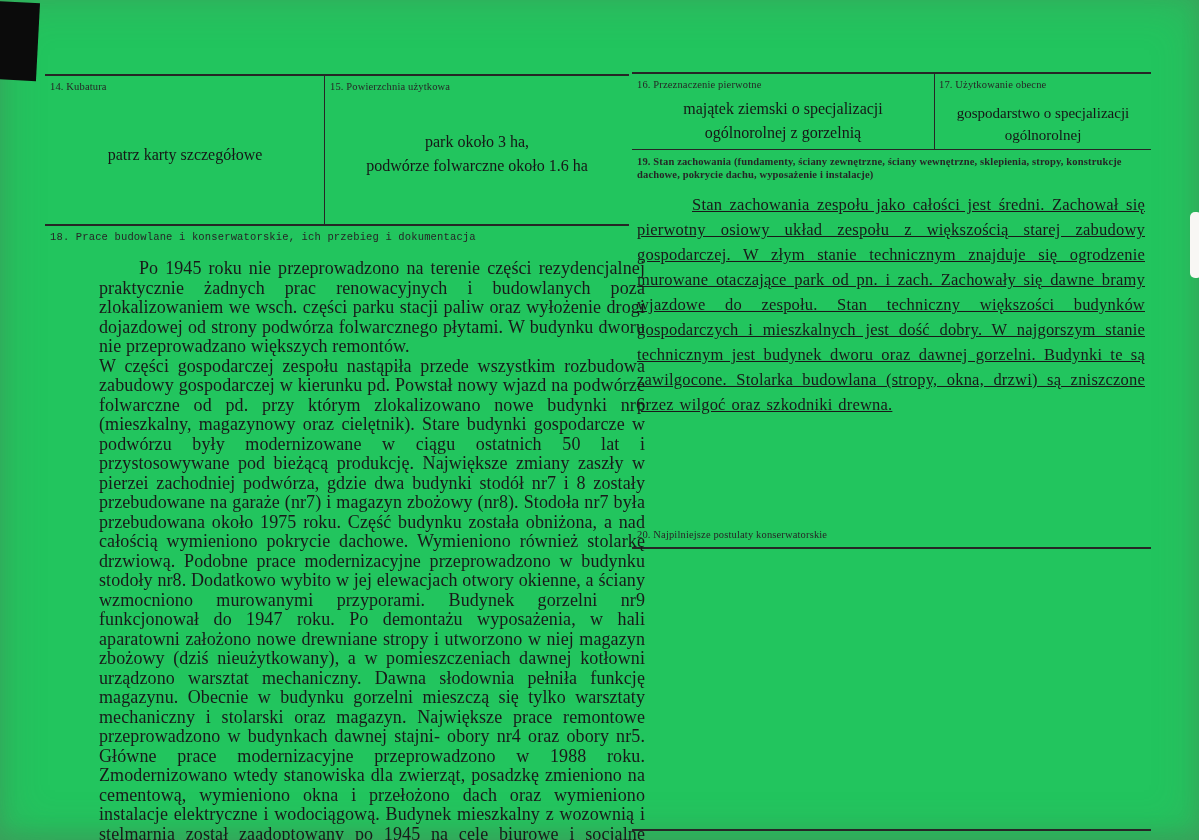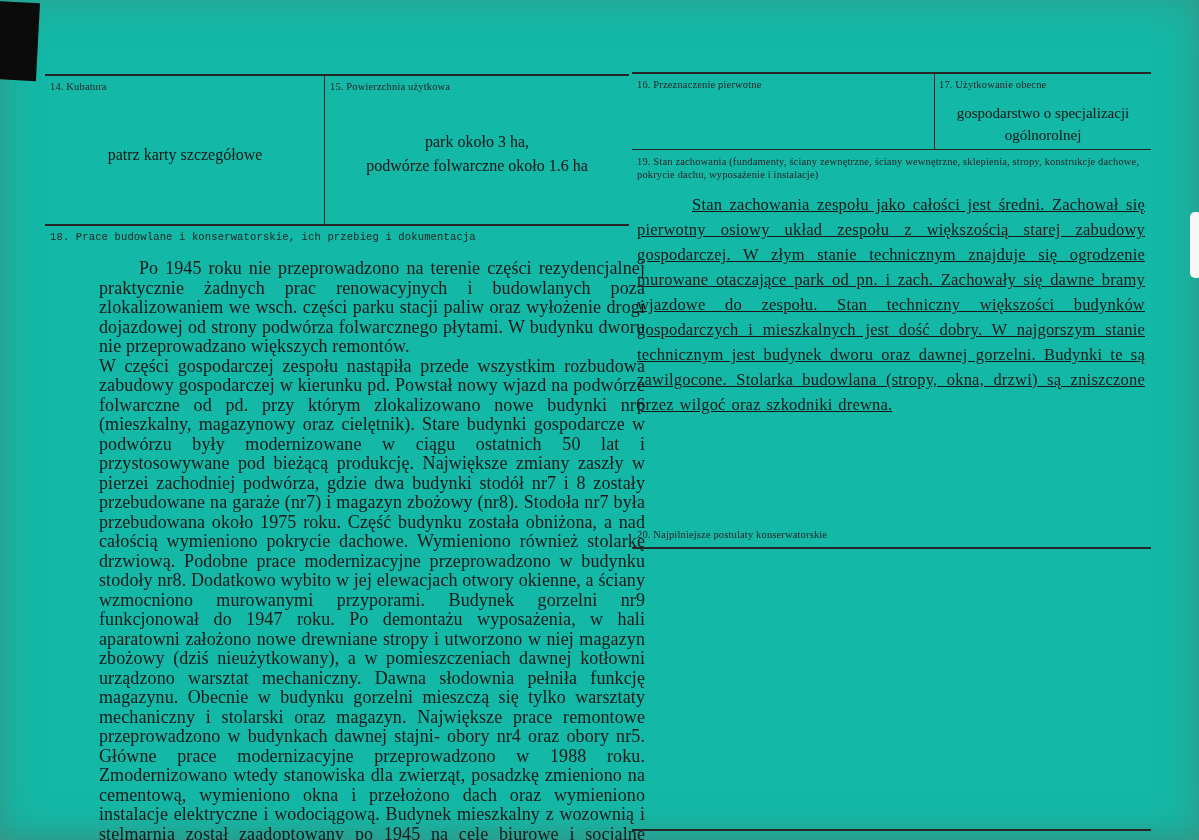--- a/index.html
+++ b/index.html
@@ -1,19 +1,19 @@
 <!DOCTYPE html>
 <html><head>
 <meta charset="utf-8">
 <style>
   html,body{margin:0;padding:0;background:#b9b7b2;}
   .page{
     position:relative;
     width:1199px;height:840px;
-    background:#14b8a6;
+    background:#22c55e;
     overflow:hidden;
     font-family:"Liberation Serif", serif;
     color:#1d1d1d;
     box-shadow:inset 0 0 46px rgba(110,105,95,.28), inset 0 -8px 18px rgba(90,85,75,.18);
   }
   .artifact-corner{
     position:absolute;left:-8px;top:2px;width:46px;height:78px;
     background:#0b0b0b;transform:rotate(3deg);
   }
   .edge-notch{
@@ -57,31 +57,33 @@
   <div class="hr" style="left:632px;top:829px;width:519px;height:2px;"></div>
 
   <div class="lbl" style="left:50px;top:80px;">14. Kubatura</div>
   <div class="val" style="left:45px;top:143px;width:280px;">patrz karty szczegółowe</div>
 
   <div class="lbl" style="left:330px;top:80px;">15. Powierzchnia użytkowa</div>
   <div class="val" style="left:326px;top:130px;width:302px;">park około 3 ha,
 podwórze folwarczne około 1.6 ha</div>
 
   <div class="lbl" style="left:637px;top:78px;">16. Przeznaczenie pierwotne</div>
+  <div class="val" style="left:632px;top:97px;width:302px;">majątek ziemski o specjalizacji
+ogólnorolnej z gorzelnią</div>
 
   <div class="lbl" style="left:939px;top:78px;">17. Użytkowanie obecne</div>
   <div class="val" style="left:935px;top:102px;width:216px;font-size:15px;line-height:22px;">gospodarstwo o specjalizacji
 ogólnorolnej</div>
 
   <div class="lbl" style="left:50px;top:231px;font-family:Liberation Mono, monospace;">18. Prace budowlane i konserwatorskie, ich przebieg i dokumentacja</div>
   <div class="body-text body-left" style="left:67px;top:259px;width:546px;">
     <p class="indent1">Po 1945 roku nie przeprowadzono na terenie części rezydencjalnej praktycznie żadnych prac renowacyjnych i budowlanych poza zlokalizowaniem we wsch. części parku stacji paliw oraz wyłożenie drogi dojazdowej od strony podwórza folwarcznego płytami. W budynku dworu nie przeprowadzano większych remontów.</p>
     <p>W części gospodarczej zespołu nastąpiła przede wszystkim rozbudowa zabudowy gospodarczej w kierunku pd. Powstał nowy wjazd na podwórze folwarczne od pd. przy którym zlokalizowano nowe budynki nr6 (mieszkalny, magazynowy oraz cielętnik). Stare budynki gospodarcze w podwórzu były modernizowane w ciągu ostatnich 50 lat i przystosowywane pod bieżącą produkcję. Największe zmiany zaszły w pierzei zachodniej podwórza, gdzie dwa budynki stodół nr7 i 8 zostały przebudowane na garaże (nr7) i magazyn zbożowy (nr8). Stodoła nr7 była przebudowana około 1975 roku. Część budynku została obniżona, a nad całością wymieniono pokrycie dachowe. Wymieniono również stolarkę drzwiową. Podobne prace modernizacyjne przeprowadzono w budynku stodoły nr8. Dodatkowo wybito w jej elewacjach otwory okienne, a ściany wzmocniono murowanymi przyporami. Budynek gorzelni nr9 funkcjonował do 1947 roku. Po demontażu wyposażenia, w hali aparatowni założono nowe drewniane stropy i utworzono w niej magazyn zbożowy (dziś nieużytkowany), a w pomieszczeniach dawnej kotłowni urządzono warsztat mechaniczny. Dawna słodownia pełniła funkcję magazynu. Obecnie w budynku gorzelni mieszczą się tylko warsztaty mechaniczny i stolarski oraz magazyn. Największe prace remontowe przeprowadzono w budynkach dawnej stajni- obory nr4 oraz obory nr5. Główne prace modernizacyjne przeprowadzono w 1988 roku. Zmodernizowano wtedy stanowiska dla zwierząt, posadzkę zmieniono na cementową, wymieniono okna i przełożono dach oraz wymieniono instalacje elektryczne i wodociągową. Budynek mieszkalny z wozownią i stelmarnią został zaadoptowany po 1945 na cele biurowe i socjalne (szatnie, stołówka) oraz garaż. W budynkach mieszkalnych przeprowadzano drobne bieżące remonty ich dokładny zakres nie jest znany. Część zespołu została po 1945 roku ogrodzona płotem z siatki drucianej, powstały też nowe drogi we wnętrzu podwórza wyłożone płytami betonowymi.</p>
   </div>
 
-  <div class="lbl" style="left:637px;top:155px;width:507px;">19. Stan zachowania (fundamenty, ściany zewnętrzne, ściany wewnętrzne, sklepienia, stropy, konstrukcje dachowe, pokrycie dachu, wyposażenie i instalacje)</div>
+  <div class="lbl" style="left:637px;top:155px;width:507px;font-weight:bold;">19. Stan zachowania (fundamenty, ściany zewnętrzne, ściany wewnętrzne, sklepienia, stropy, konstrukcje dachowe, pokrycie dachu, wyposażenie i instalacje)</div>
   <div class="body-text body-right" style="left:637px;top:192px;width:508px;text-decoration:underline;">
     <p class="indent2">Stan zachowania zespołu jako całości jest średni. Zachował się pierwotny osiowy układ zespołu z większością starej zabudowy gospodarczej. W złym stanie technicznym znajduje się ogrodzenie murowane otaczające park od pn. i zach. Zachowały się dawne bramy wjazdowe do zespołu. Stan techniczny większości budynków gospodarczych i mieszkalnych jest dość dobry. W najgorszym stanie technicznym jest budynek dworu oraz dawnej gorzelni. Budynki te są zawilgocone. Stolarka budowlana (stropy, okna, drzwi) są zniszczone przez wilgoć oraz szkodniki drewna.</p>
   </div>
 
   <div class="lbl" style="left:637px;top:528px;">20. Najpilniejsze postulaty konserwatorskie</div>
 
 </div>
 
 </body></html>

